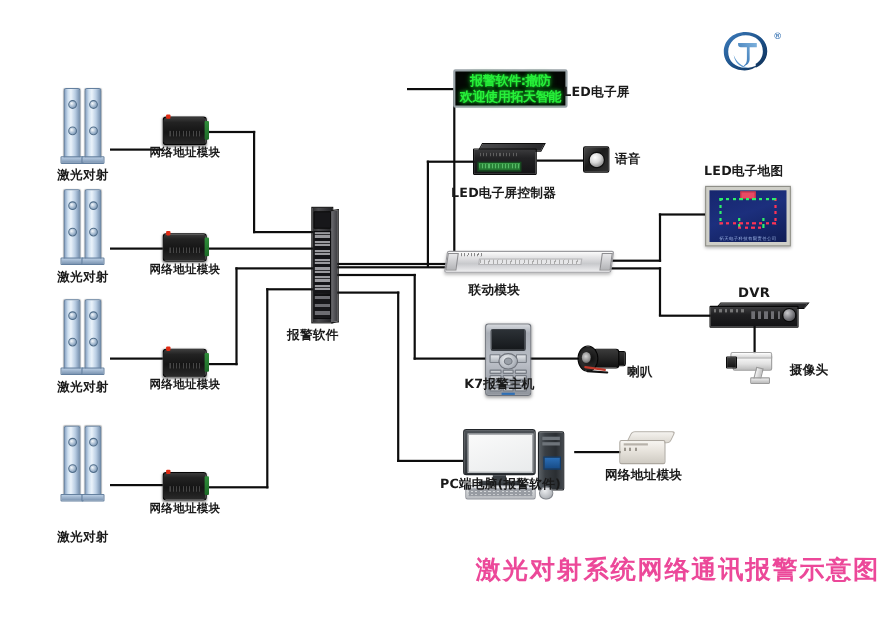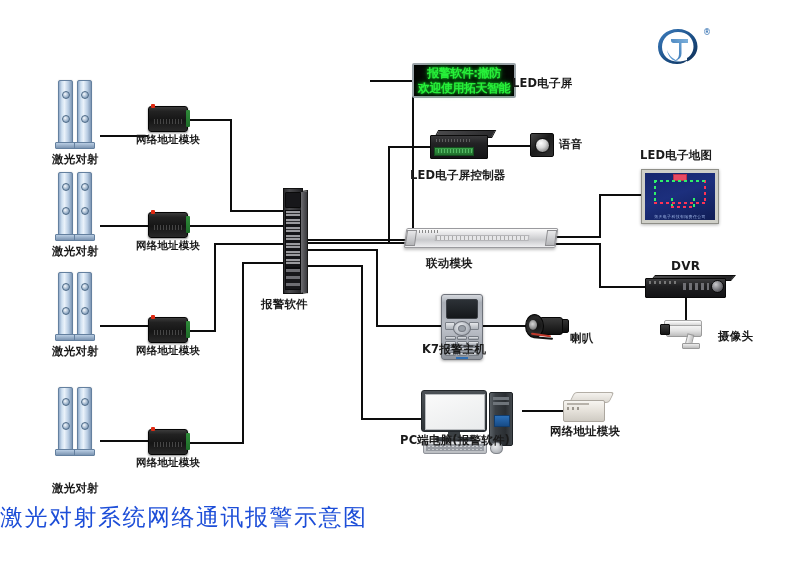--- a/index.html
+++ b/index.html
@@ -395,22 +395,22 @@
   .logo { position:absolute; left:655px; top:26px; width:130px; height:40px; }
   .logo .mark { position:absolute; left:0; top:0; width:46px; height:40px; }
   .logo .reg { position:absolute; left:48px; top:2px; font-size:8px; color:#1b5fa8; }
   .logo .name {
     position:absolute; left:56px; top:6px;
     font-size:27px; font-weight:700; color:#1b1b1b; letter-spacing:1px;
     font-family:"DejaVu Sans","Liberation Sans",sans-serif;
   }
 
   .title {
-    position:absolute; left:0; right:0; top:502px; text-align:left;
-    font-size:23px; font-weight:400; color:#1d4ed8; letter-spacing:1.5px;
+    position:absolute; left:0; right:0; top:502px; text-align:right;
+    font-size:23px; font-weight:700; color:#ec4899; letter-spacing:1.5px;
   }
 </style>
 </head>
 <body>
 
 <div id="canvas">
 
   <div class="logo">
     <div class="mark">
       <svg width="46" height="40" viewBox="0 0 46 40">

